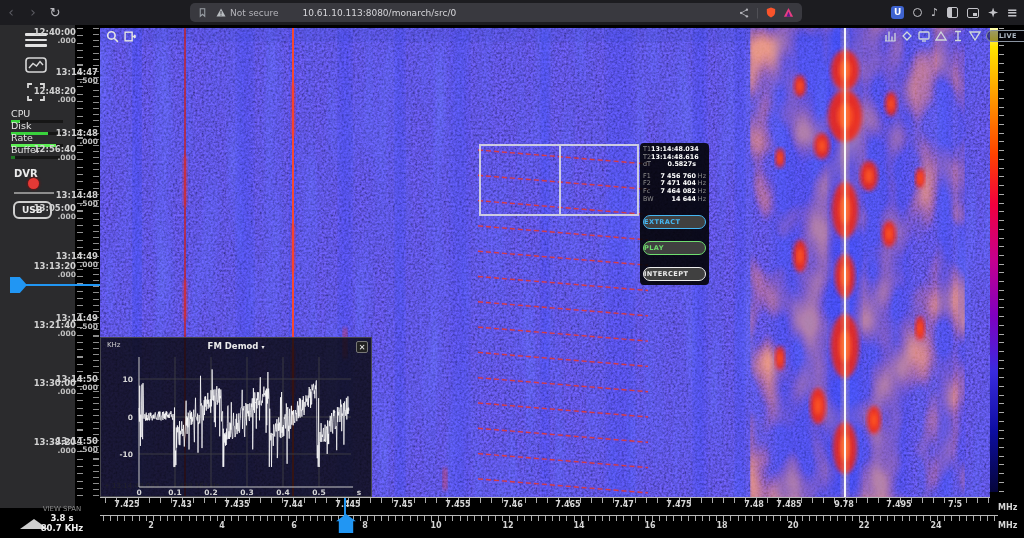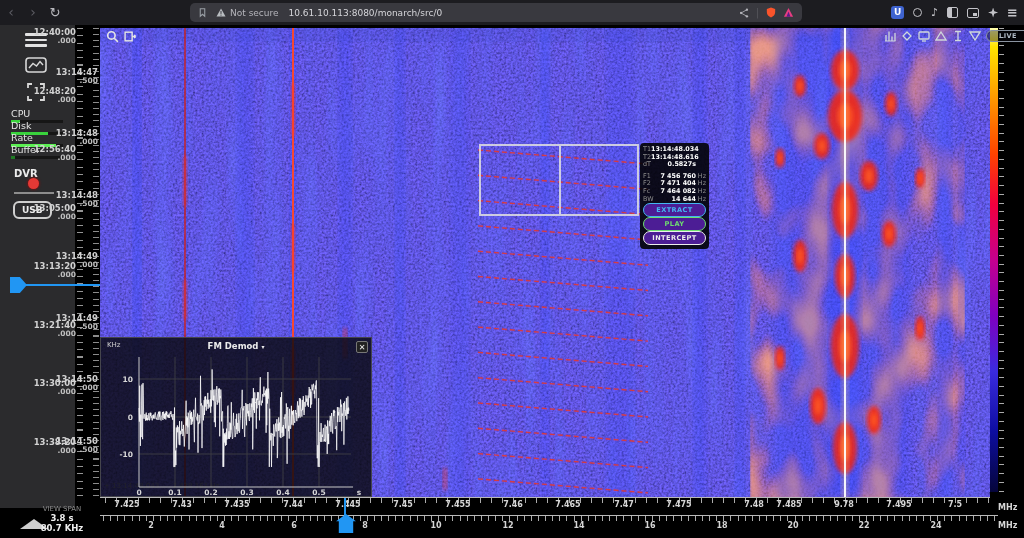--- a/index.html
+++ b/index.html
@@ -4,21 +4,21 @@
 <style>
   html,body{margin:0;padding:0;background:#000;}
   *{box-sizing:border-box;font-family:"DejaVu Sans",sans-serif;}
   #screen{position:relative;width:1024px;height:538px;background:#000;overflow:hidden;}
 
   
   .chrome{position:absolute;left:0;top:0;width:1024px;height:25px;background:#1c1c20;display:flex;align-items:center;}
   .navbtn{width:22px;text-align:center;color:#5c5c63;font-size:14px;line-height:25px;}
   .reload{color:#b8b8bd;font-size:13px;}
   .urlpill{position:absolute;left:190px;top:3px;width:612px;height:19px;background:#39393f;border-radius:5px;display:flex;align-items:center;padding:0 8px;}
-  .urltext{color:#d6d6da;font-size:9px;margin-left:10px;}
+  .urltext{color:#d6d6da;font-size:9px;margin-left:24px;}
   .sectext{color:#b4b4ba;font-size:9px;margin-left:4px;}
   .pill-right{margin-left:auto;display:flex;align-items:center;gap:7px;}
   .extrow{position:absolute;right:6px;top:0;height:25px;display:flex;align-items:center;gap:9px;}
   .exticon{color:#c3c3c8;font-size:11px;line-height:11px;}
   .ublock{width:13px;height:13px;border-radius:3px;background:#3e63cf;color:#fff;font-size:9px;font-weight:bold;text-align:center;line-height:13px;}
   .ring{width:9px;height:9px;border:1.5px solid #c3c3c8;border-radius:50%;}
   .halfsq{width:11px;height:11px;border:1.5px solid #c3c3c8;border-radius:2px;background:linear-gradient(to right,#c3c3c8 0 45%,transparent 45%);}
   .pipsq{width:12px;height:10px;border:1.5px solid #c3c3c8;border-radius:2px;position:relative;}
   .pipsq::after{content:"";position:absolute;right:1px;bottom:1px;width:4px;height:3px;background:#c3c3c8;}
   .spark{width:10px;height:10px;background:#c3c3c8;clip-path:polygon(50% 0,62% 38%,100% 50%,62% 62%,50% 100%,38% 62%,0 50%,38% 38%);}
@@ -60,21 +60,21 @@
 
   
   .selbox{position:absolute;left:479px;top:144px;width:160px;height:72px;border:2px solid rgba(225,225,225,.85);z-index:4;}
   .seldiv{position:absolute;left:78px;top:0;width:2px;height:68px;background:rgba(225,225,225,.85);}
   .infopanel{position:absolute;left:640px;top:143px;width:69px;z-index:5;background:rgba(2,2,4,.9);border-radius:4px;padding:3px 3px 4px 3px;}
   .irow{display:flex;font-size:6.4px;line-height:7.6px;}
   .irow .k{color:#8f8f8f;width:11px;}
   .irow .v{color:#fff;font-weight:bold;flex:1;text-align:right;}
   .irow .u{color:#8f8f8f;width:10px;text-align:right;}
   .igap{height:4px;}
-  .pbtn{display:block;width:100%;margin-top:0;border-radius:7px;border:1px solid;background:#4c1d95;font-size:6.6px;font-weight:bold;text-align:center;padding:2px 0;letter-spacing:.4px;}
+  .pbtn{display:block;width:100%;margin-top:12px;border-radius:7px;border:1px solid;background:#404040;font-size:6.6px;font-weight:bold;text-align:left;padding:2px 0;letter-spacing:.4px;}
 
   
   .cbar{position:absolute;left:990px;top:28px;width:8px;height:464px;background:linear-gradient(to bottom,#ffffb0 0%,#ffe400 4%,#ffa000 14%,#ff4400 27%,#f2003e 38%,#c4008e 50%,#8000c0 62%,#3a2bdf 74%,#0d0da0 87%,#05053a 100%);}
   .dbruler{position:absolute;left:999px;top:28px;width:5px;height:464px;background:repeating-linear-gradient(to bottom,rgba(190,190,190,.9) 0 1px,transparent 1px 8.73px);}
   .db-item{position:absolute;left:0;transform:translateY(-50%);color:#cfcfcf;font-size:7.5px;font-weight:bold;}
 
   
   .axline{position:absolute;background:#b9b9b9;}
   .tickstrip-x{position:absolute;height:5px;}
   .ts-freq{background:repeating-linear-gradient(to right,rgba(190,190,190,.9) 0 1px,transparent 1px 11.04px);}

